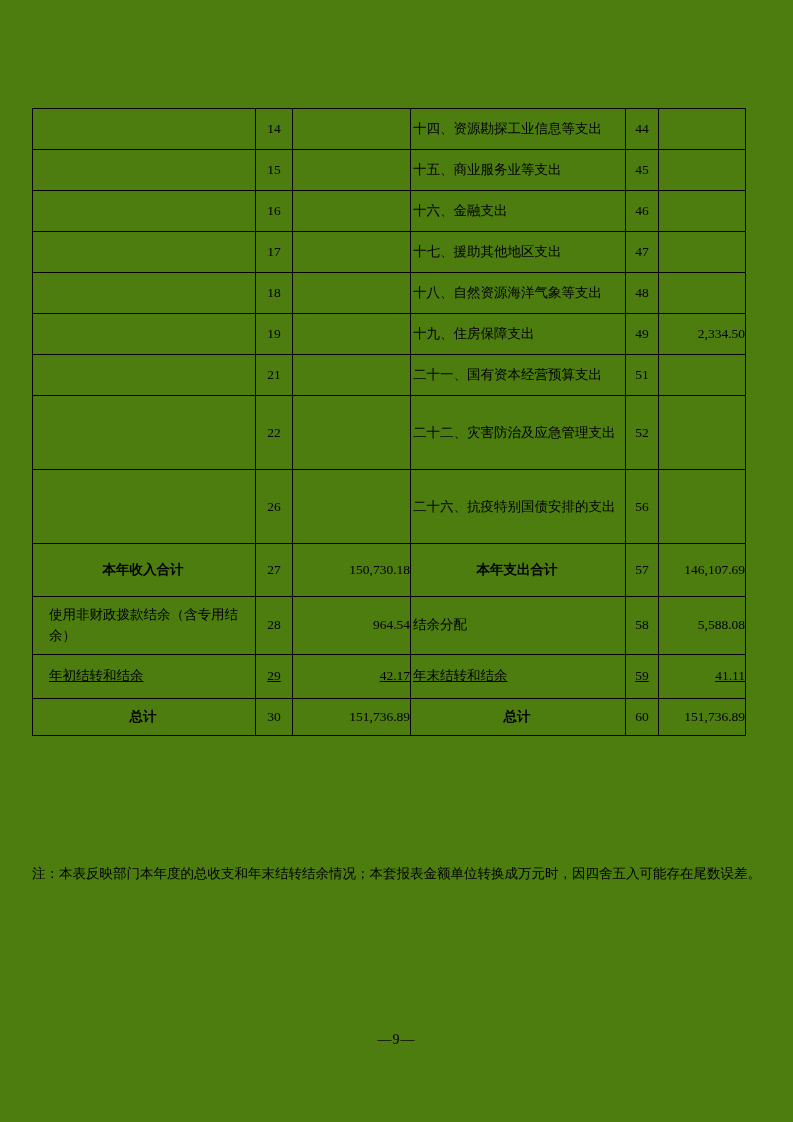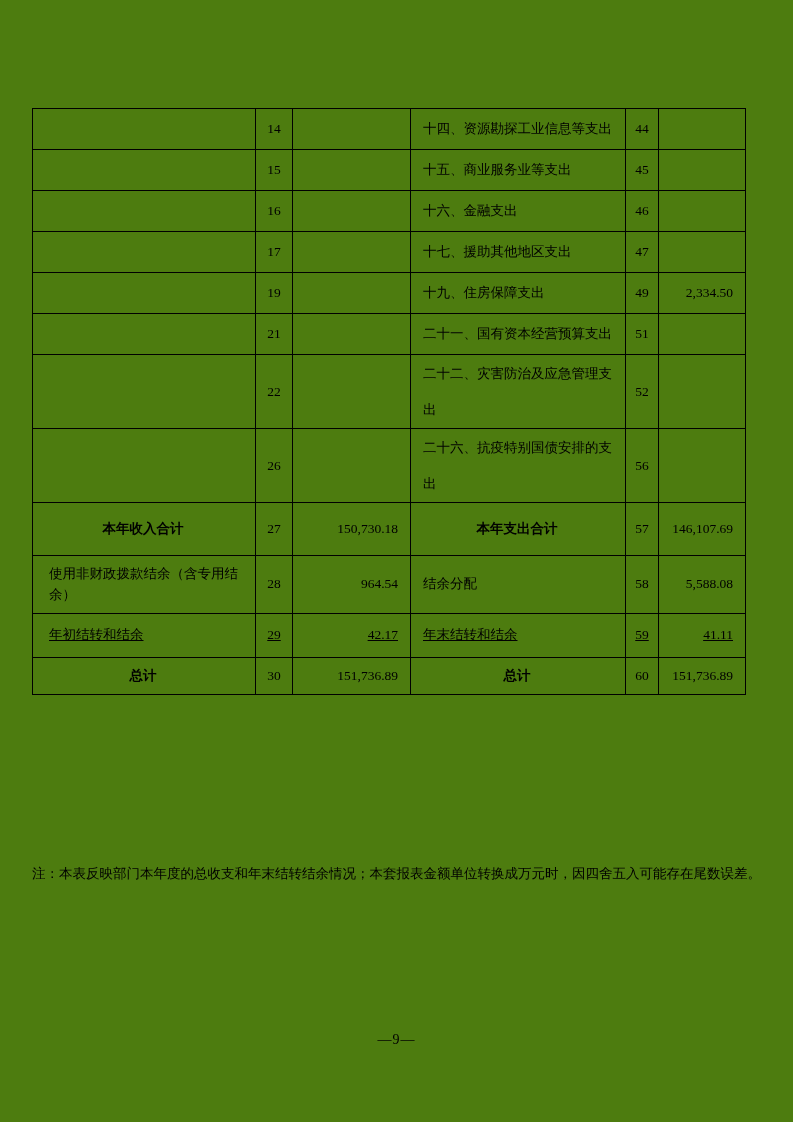--- a/index.html
+++ b/index.html
@@ -23,23 +23,23 @@
     table-layout: fixed;
     font-size: 13.5px;
   }
   table.budget td {
     border: 1px solid #000000;
     vertical-align: middle;
     overflow: hidden;
     line-height: 1.5;
   }
   td.cell-label-left  { text-align: left;  padding: 0 2px 0 16px; }
-  td.cell-label-right { text-align: left;  padding: 0 2px 0 12px; }
+  td.cell-label-right { text-align: left;  padding: 0 2px 0 2px; }
   td.cell-no          { text-align: center; }
-  td.cell-amount      { text-align: right; padding-right: 12px; margin-left: 38px; }
+  td.cell-amount      { text-align: right; padding-right: 0; margin-left: 38px; }
   td.bold   { font-weight: bold; }
   td.center { text-align: center; padding-left: 0; }
   tr.row-normal { height: 41px; }
   tr.row-tall   { height: 74px; }
   tr.row-tall td { line-height: 36px; }
   tr.row-sum1 { height: 53px; }
   tr.row-sum2 { height: 58px; }
   tr.row-sum3 { height: 44px; text-decoration: underline; }
   tr.row-sum4 { height: 37px; }
   .note {
@@ -103,20 +103,28 @@
         <tr class="row-normal">
           <td class="cell-label-left"></td>
           <td class="cell-no">17</td>
           <td class="cell-amount"></td>
           <td class="cell-label-right">十七、援助其他地区支出</td>
           <td class="cell-no">47</td>
           <td class="cell-amount"></td>
         </tr>
         <tr class="row-normal">
           <td class="cell-label-left"></td>
+          <td class="cell-no">18</td>
+          <td class="cell-amount"></td>
+          <td class="cell-label-right">十八、自然资源海洋气象等支出</td>
+          <td class="cell-no">48</td>
+          <td class="cell-amount"></td>
+        </tr>
+        <tr class="row-normal">
+          <td class="cell-label-left"></td>
           <td class="cell-no">19</td>
           <td class="cell-amount"></td>
           <td class="cell-label-right">十九、住房保障支出</td>
           <td class="cell-no">49</td>
           <td class="cell-amount">2,334.50</td>
         </tr>
         <tr class="row-normal">
           <td class="cell-label-left"></td>
           <td class="cell-no">21</td>
           <td class="cell-amount"></td>

